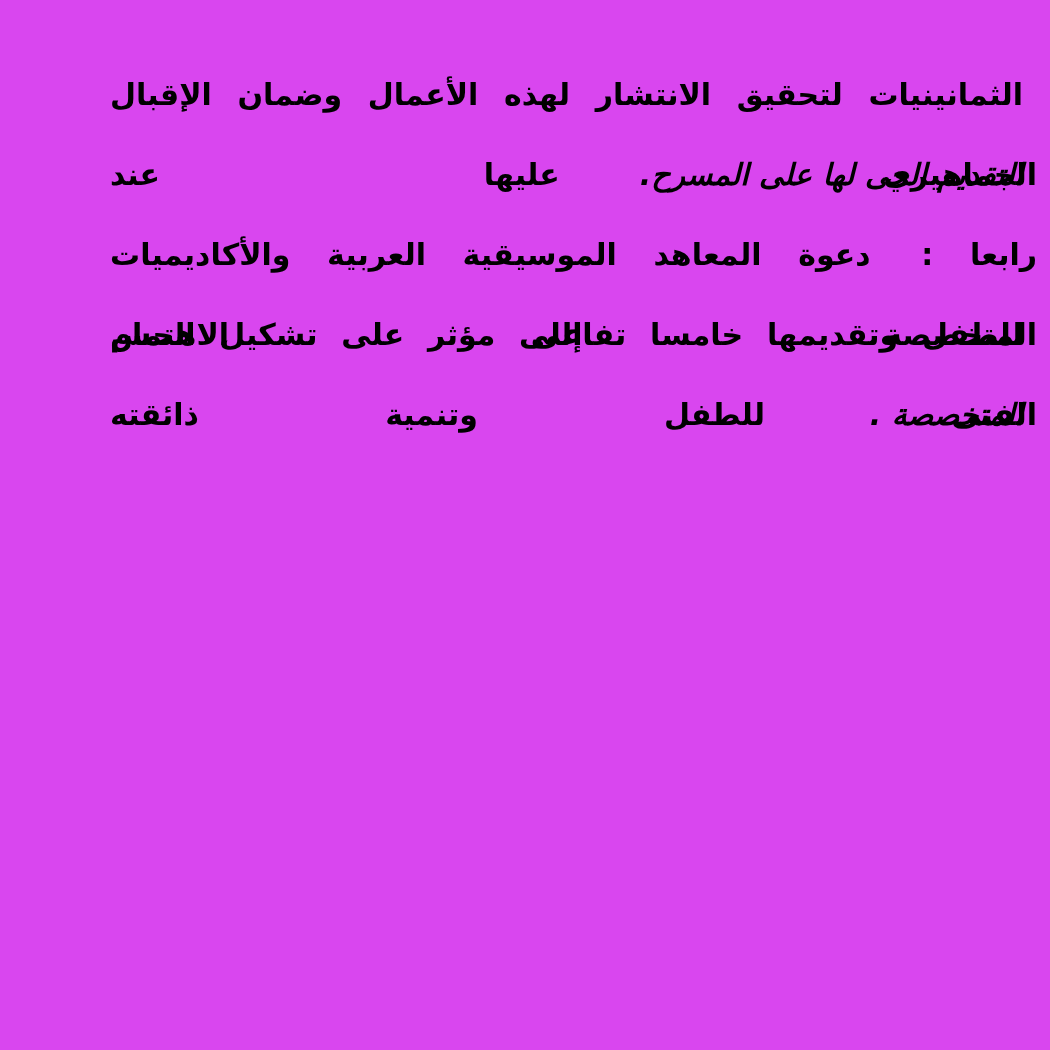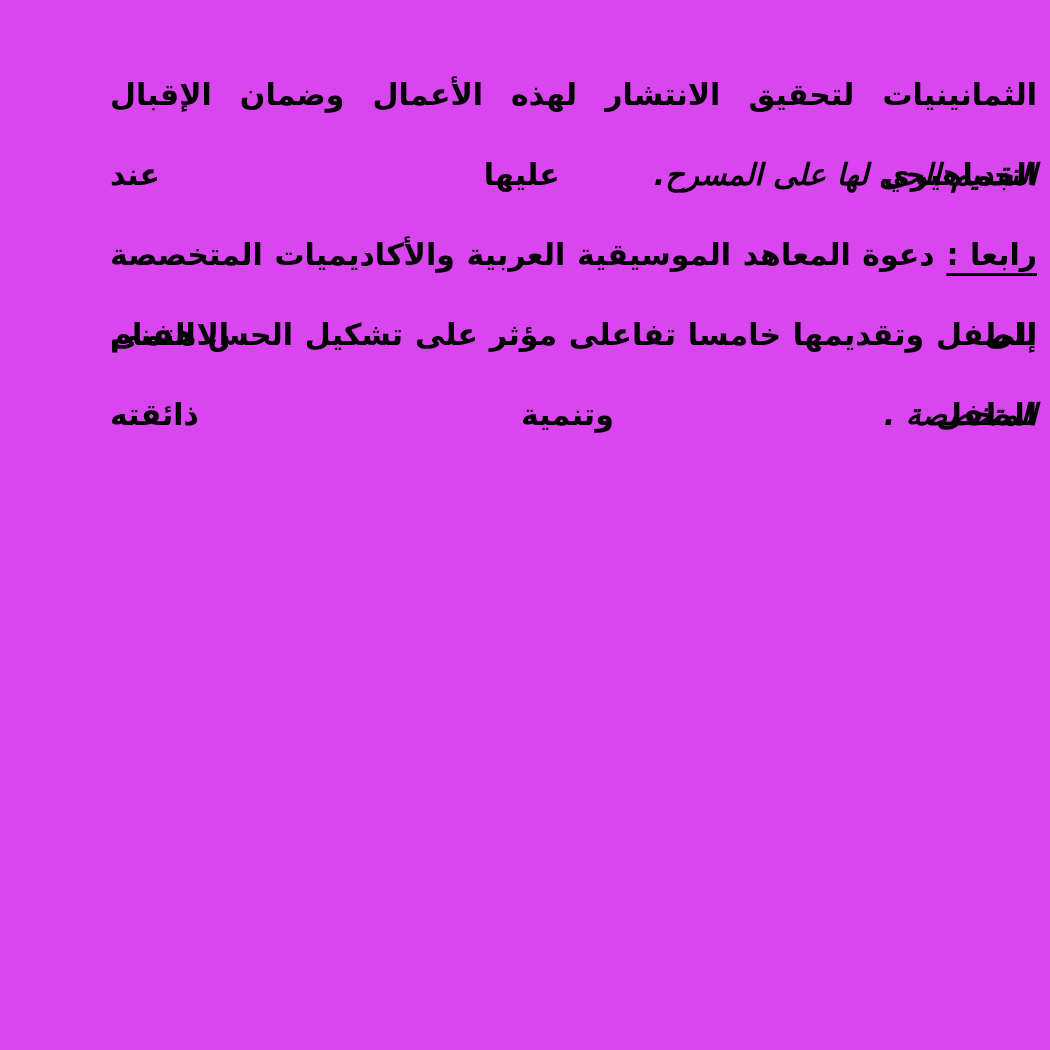--- a/index.html
+++ b/index.html
@@ -34,24 +34,24 @@
   .line.justify {
     text-align: justify;
     text-align-last: justify;
   }
   .line.right {
     text-align: right;
     text-align-last: right;
     font-style: italic;
   }
   .lead {
-    text-decoration: underline;
     text-decoration-thickness: 3px;
     text-underline-offset: 8px;
     text-decoration-skip-ink: none;
+    margin-left: 14px;
   }
 </style>
 </head>
 <body>
 
 <div class="page">
   <div class="textblock">
 
     <div class="line justify"><span class="lead"></span><span>الثمانينيات لتحقيق الانتشار لهذه الأعمال وضمان الإقبال الجماهيري عليها عند</span></div>
 

